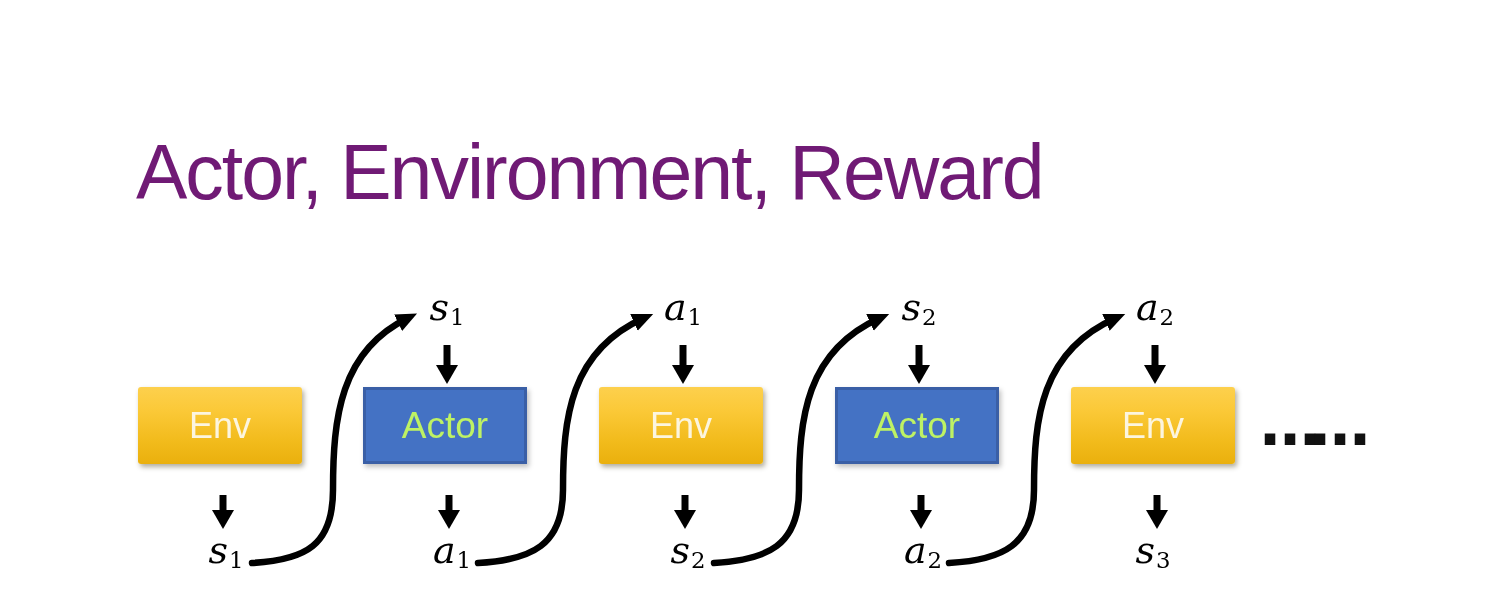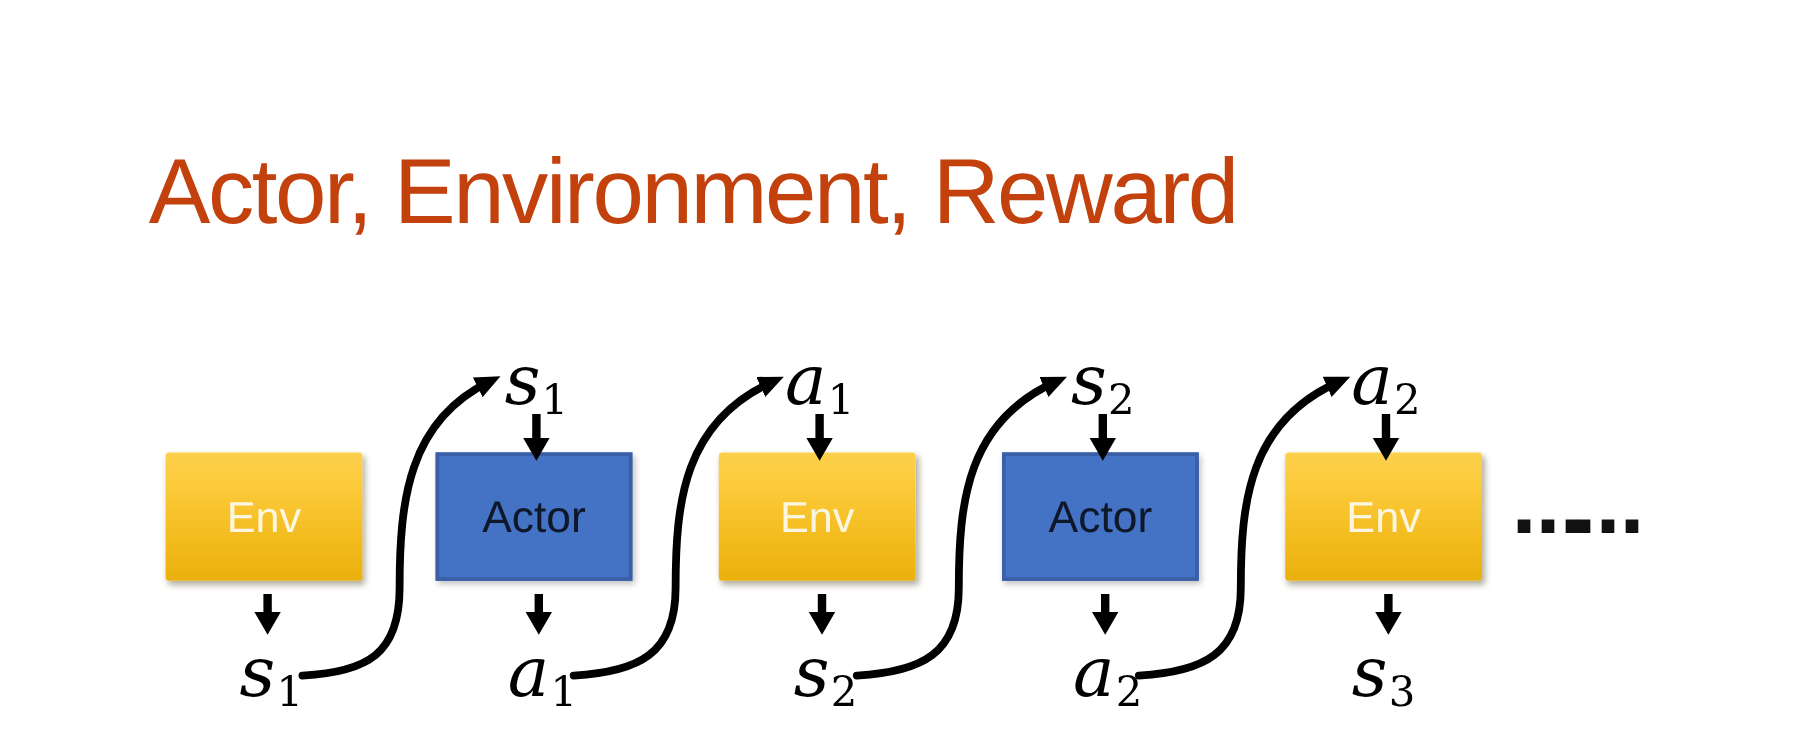--- a/index.html
+++ b/index.html
@@ -1,45 +1,45 @@
 <!DOCTYPE html>
 <html><head>
 <meta charset="utf-8">
 <style>
   html,body{margin:0;padding:0;background:#ffffff;}
   .slide{
     position:relative;width:1500px;height:608px;background:#ffffff;
     overflow:hidden;font-family:"Liberation Sans",sans-serif;
   }
   .title{
-    position:absolute;left:120px;top:118px;margin:4px;
+    position:absolute;left:120px;top:118px;margin:16px;
     font-family:"Liberation Sans",sans-serif;font-weight:300;
-    font-size:77px;line-height:1;letter-spacing:-2px;color:#c2410c;white-space:nowrap;
+    font-size:77px;line-height:1;letter-spacing:-2px;color:#701a75;white-space:nowrap;
   }
   .box{
-    position:absolute;top:377px;width:164px;height:107px;
+    position:absolute;top:387px;width:164px;height:77px;
     display:flex;align-items:center;justify-content:center;
     box-sizing:border-box;white-space:nowrap;
   }
   .box.env{
     background:linear-gradient(180deg,#FDD04D 0%,#FBC938 30%,#F2BB1C 70%,#EAB00D 100%);
     border-radius:3px;
     box-shadow:2px 3px 5px rgba(60,50,10,0.40);
     color:#FCF5DF;font-size:36px;
   }
   .box.actor{
     background:#4472C4;
     border:3px solid #3A5FA6;
     box-shadow:2px 3px 5px rgba(0,0,0,0.25);
-    color:#0f172a;font-size:37px;
+    color:#bef264;font-size:37px;
   }
   .mlabel{
     position:absolute;transform:translateX(-50%);
     font-family:"DejaVu Serif",serif;font-style:italic;
-    font-size:58px;line-height:1;color:#000;white-space:nowrap;
+    font-size:38px;line-height:1;color:#000;white-space:nowrap;
   }
   .mlabel sub{
     font-style:normal;font-size:0.60em;line-height:1;
     vertical-align:-0.24em;margin-left:1px;
   }
   .mlabel.top{top:288px;}
   .mlabel.bottom{top:531px;}
   svg.arrows{position:absolute;left:0;top:0;pointer-events:none;}
   .ellipsis{
     position:absolute;left:1260px;top:394px;

